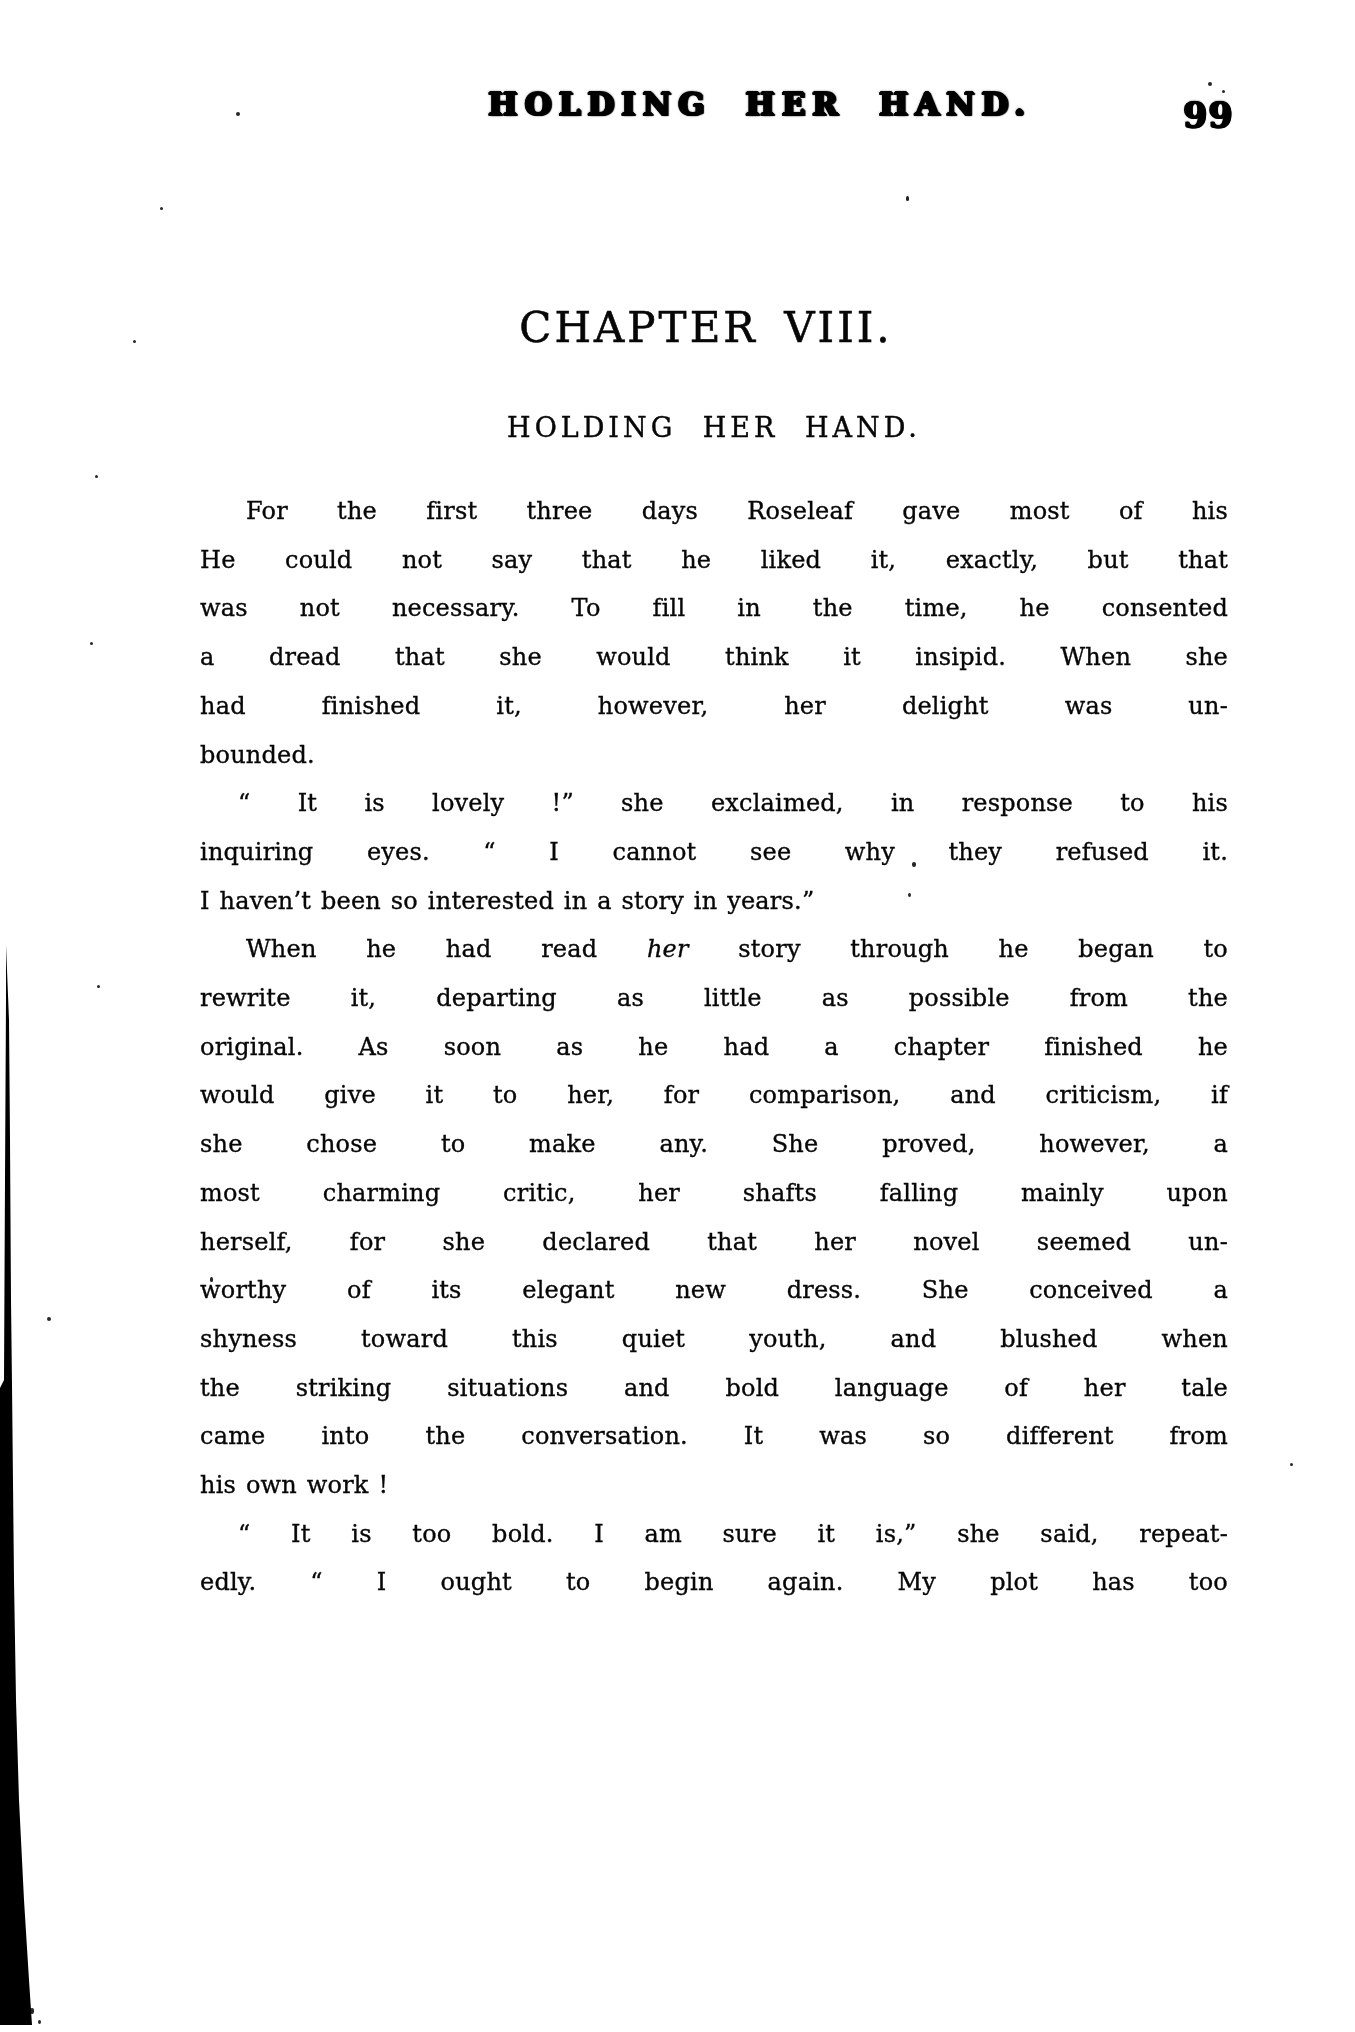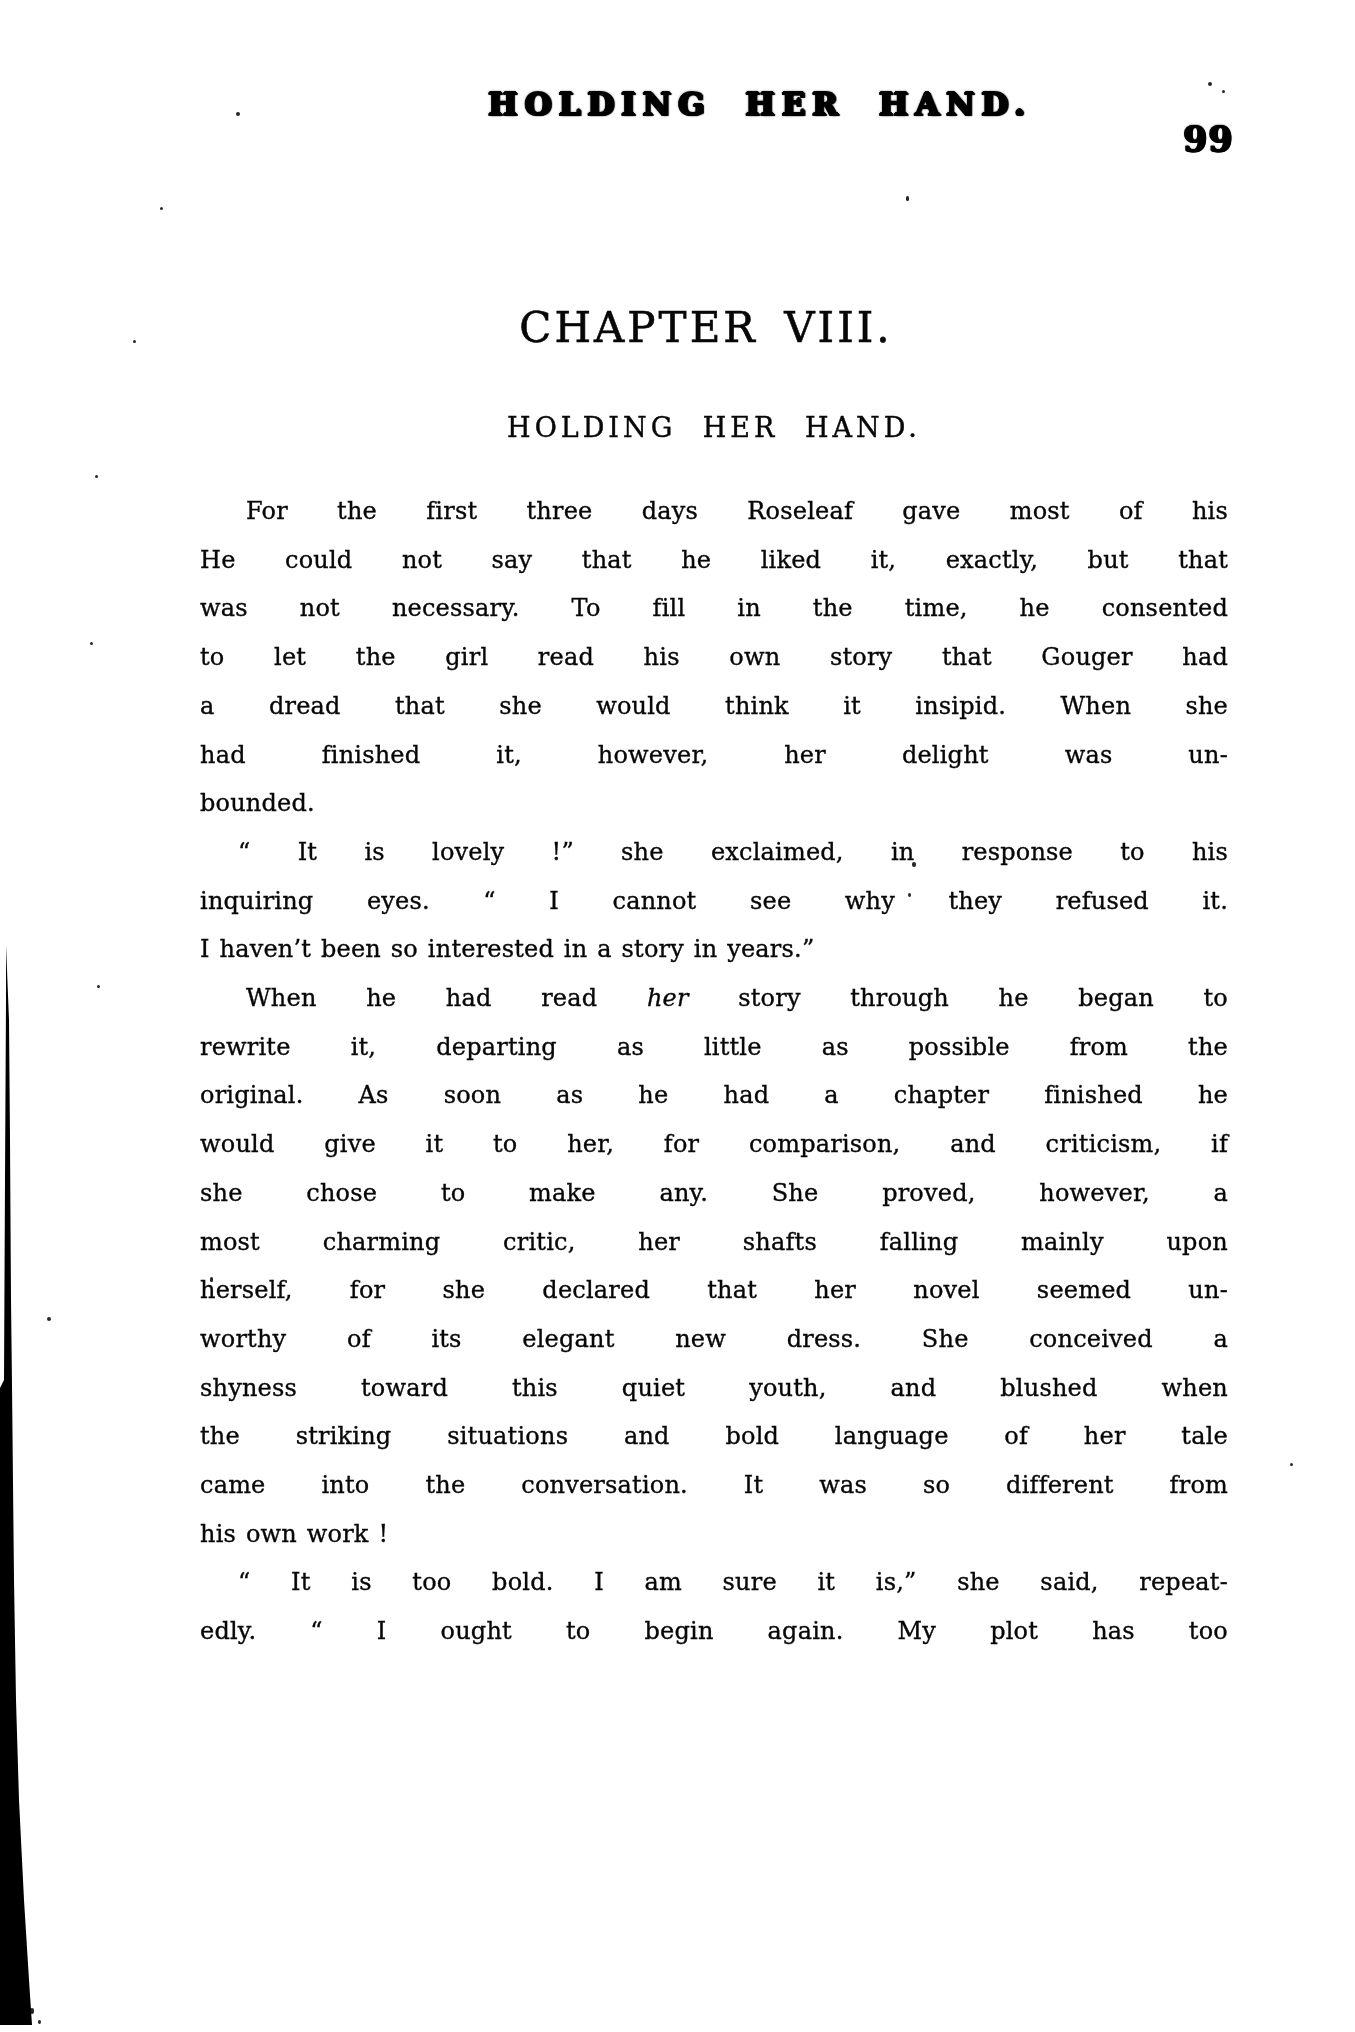--- a/index.html
+++ b/index.html
@@ -17,21 +17,20 @@
     color:#000;
     text-shadow: 1px 0 0 #000, -1px 0 0 #000, 0 1px 0 #000, 0 -1px 0 #000,
                  1px 1px 0 #000, -1px 1px 0 #000, 2px 1px 1px #000, 0 0 3px #000;
     filter: blur(0.4px);
   }
   .page-number{
     position:absolute; top:94px; left:1183px;
     font-size:35px; font-weight:bold; color:#000; letter-spacing:1px;
     text-shadow: 1px 0 0 #000, -1px 0 0 #000, 0 1px 0 #000, 1px 1px 0 #000, 0 0 2px #000;
     filter: blur(0.3px);
-    margin-top: 24px;
   }
 
   .chapter-title{
     position:absolute; top:303px; left:192px; width:1028px; text-align:center;
     font-size:42px; font-weight:normal; letter-spacing:3px; word-spacing:10px;
     -webkit-text-stroke:0.6px var(--ink);
   }
   .chapter-subtitle{
     position:absolute; top:412px; left:200px; width:1028px; text-align:center;
     font-size:27px; letter-spacing:4px; word-spacing:14px;
@@ -64,21 +63,20 @@
 
   <div class="chapter-title">CHAPTER VIII.</div>
 
   <div class="chapter-subtitle">HOLDING HER HAND.</div>
 
   <div class="body-text">
 
     <div class="line indent">For the first three days Roseleaf gave most of his</div>
     <div class="line">He could not say that he liked it, exactly, but that</div>
     <div class="line">was not necessary.  To fill in the time, he consented</div>
-    <div class="line">to let the girl read his own story that Gouger had</div>
     <div class="line">a dread that she would think it insipid.  When she</div>
     <div class="line">had finished it, however, her delight was un-</div>
     <div class="line pend">bounded.</div>
 
     <div class="line indent-q">“ It is lovely !” she exclaimed, in response to his</div>
     <div class="line">inquiring eyes.  “ I cannot see why they refused it.</div>
     <div class="line pend">I haven’t been so interested in a story in years.”</div>
 
     <div class="line indent"><span>When he had read</span> <span class="it">her</span> <span>story through he began to</span></div>
     <div class="line">rewrite it, departing as little as possible from the</div>

